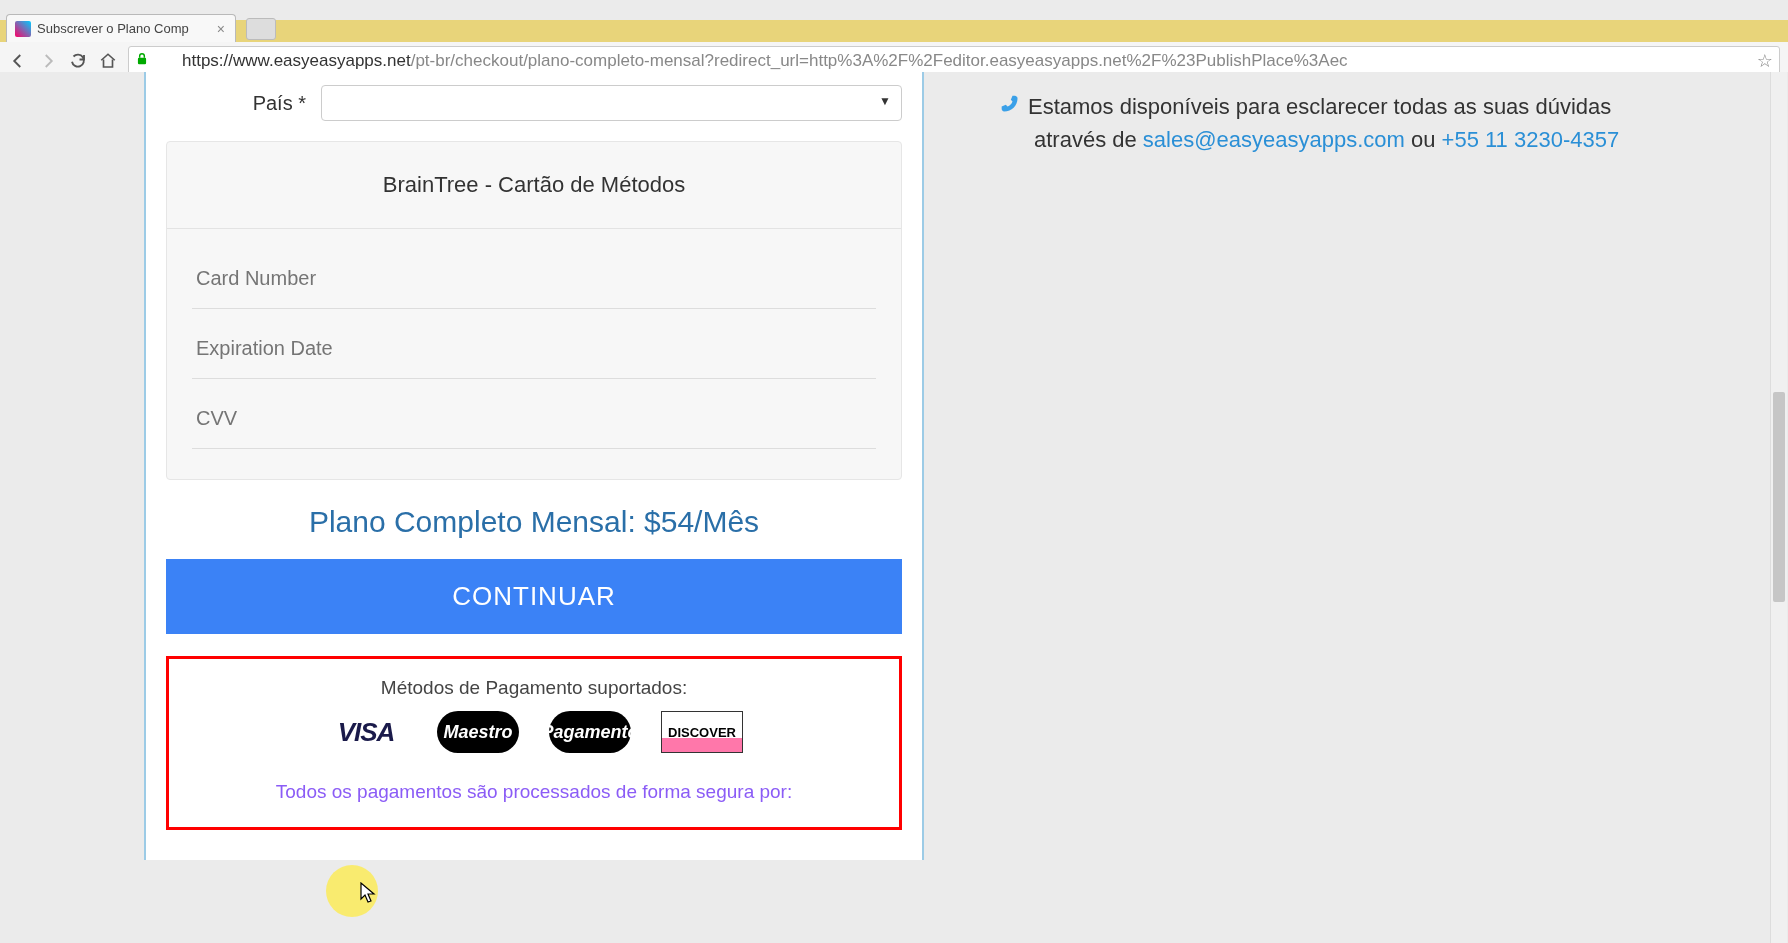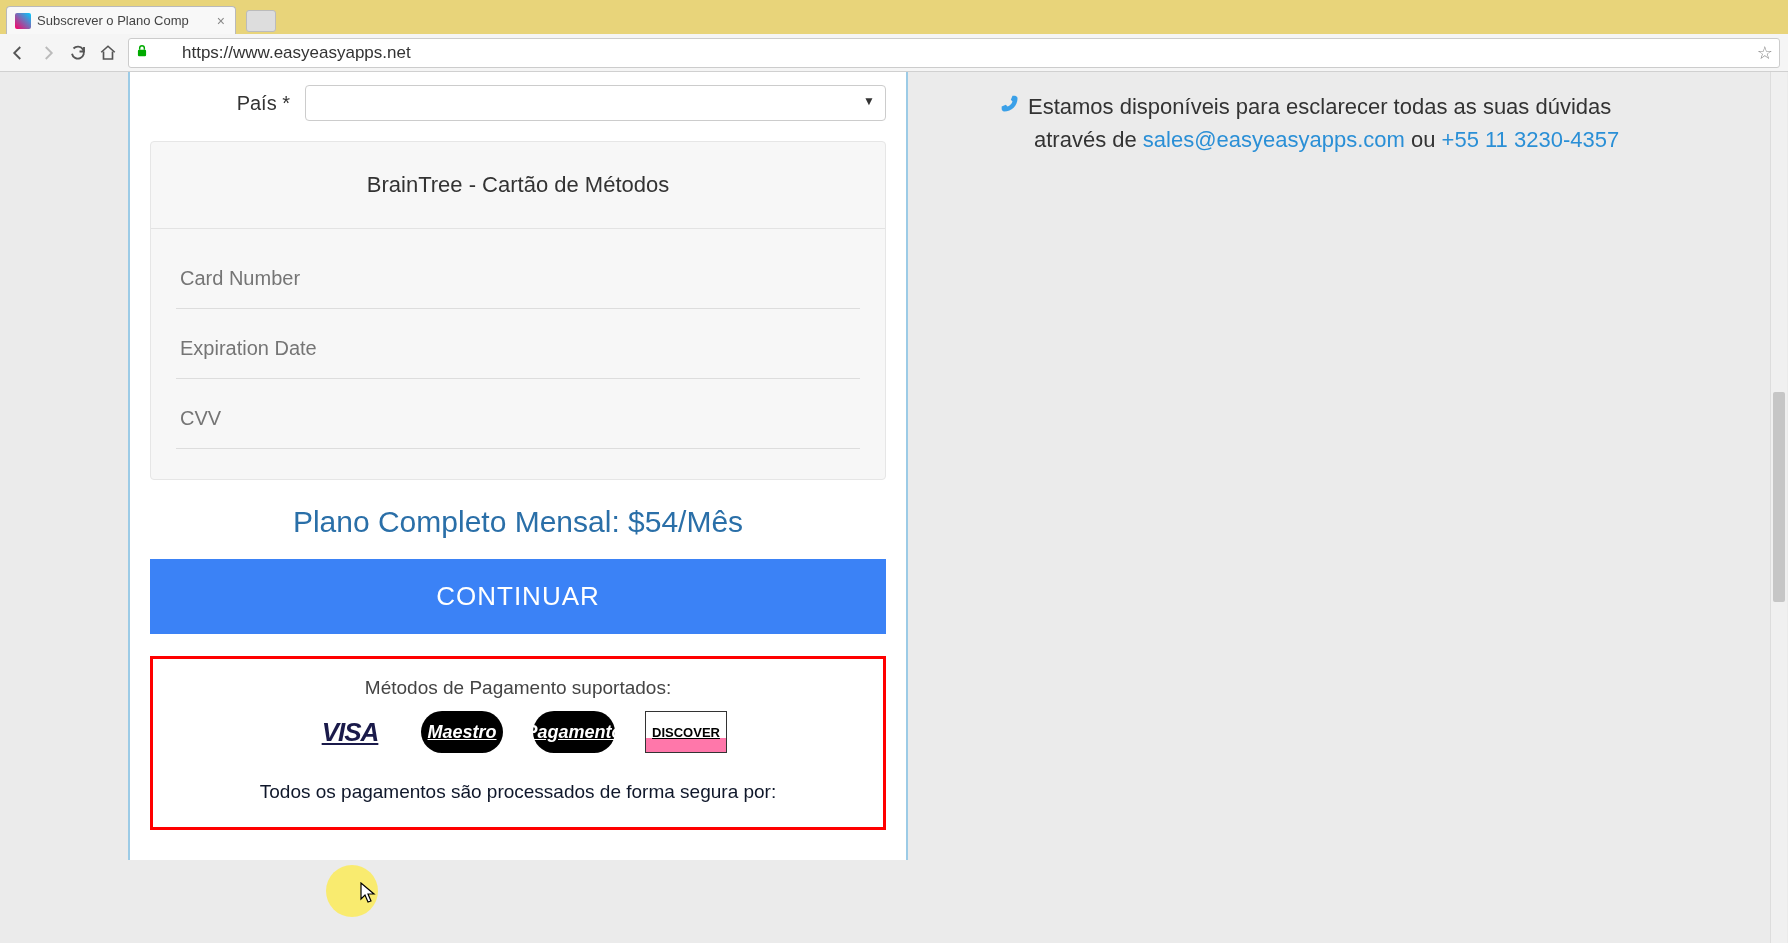--- a/index.html
+++ b/index.html
@@ -7,25 +7,26 @@
     font-family: Arial, Helvetica, sans-serif;
     background: #ebebeb;
     width: 1788px;
     height: 943px;
     overflow: hidden;
     position: relative;
   }
 
   
   .tab-strip {
-    height: 34px;
+    height: 22px;
     background: linear-gradient(#e8d47a, #e8d47a);
     display: flex;
     align-items: flex-end;
     padding-left: 6px;
+    margin-top: 20px;
   }
   .tab {
     background: #f8f8f8;
     border: 1px solid #b9b9b9;
     border-bottom: none;
     border-radius: 4px 4px 0 0;
     height: 28px;
     width: 230px;
     display: flex;
     align-items: center;
@@ -88,21 +89,21 @@
   
   .viewport {
     position:absolute;
     top:72px; left:0; right:0; bottom:0;
     background:#ebebeb;
     overflow:hidden;
   }
 
   .form-panel {
     position:absolute;
-    left:128px;
+    left:144px;
     top:-10px;
     width:780px;
     background:#fff;
     border-left:2px solid #9ccbe6;
     border-right:2px solid #9ccbe6;
     padding:15px 20px 30px;
   }
 
   .field-row {
     display:flex;
@@ -188,26 +189,25 @@
   .cards-row{
     display:flex;
     justify-content:center;
     gap:30px;
     margin:8px 0 28px;
   }
   .card-logo{
     width:82px; height:42px;
     display:flex; align-items:center; justify-content:center;
     font-weight:bold;
-    text-decoration:underline;
   }
   .visa { font-family: Arial; font-style:italic; font-weight:900; font-size:26px; color:#1a1a4a; letter-spacing:-1px;}
   .pill { background:#000; border-radius:21px; color:#fff; font-size:18px; font-style:italic;}
   .discover { border:1px solid #333; font-size:13px; color:#000; background:linear-gradient(#fff 65%,#f7a 65%);}
-  .secure-line{ font-size:19px; color:#0f172a;}
+  .secure-line{ font-size:19px; color:#8b5cf6;}
 
   .sidebar-info{
     position:absolute;
     left:1000px;
     top:18px;
     width:750px;
     font-size:22px;
     color:#333;
     line-height:1.5;
   }
@@ -276,20 +276,21 @@
       </svg>
   </div>
   <div class="url-bar">
     <span class="lock-icon">
       <svg width="14" height="14" viewBox="0 0 24 24" fill="#0a0">
           <rect x="5" y="10" width="14" height="11" rx="2"></rect>
           <path d="M8 10 V7 a4 4 0 0 1 8 0 V10" fill="none" stroke="#0a0" stroke-width="2.5"></path>
         </svg>
     </span>
     <span class="url-host">https://www.easyeasyapps.net</span>
+    <span class="url-path">/pt-br/checkout/plano-completo-mensal?redirect_url=http%3A%2F%2Feditor.easyeasyapps.net%2F%23PublishPlace%3Aec</span>
     <span class="star-icon">☆</span>
   </div>
 </div>
 
 <div class="viewport">
 
   <div class="form-panel">
 
     <div class="field-row">
       <div class="label">País *</div>

